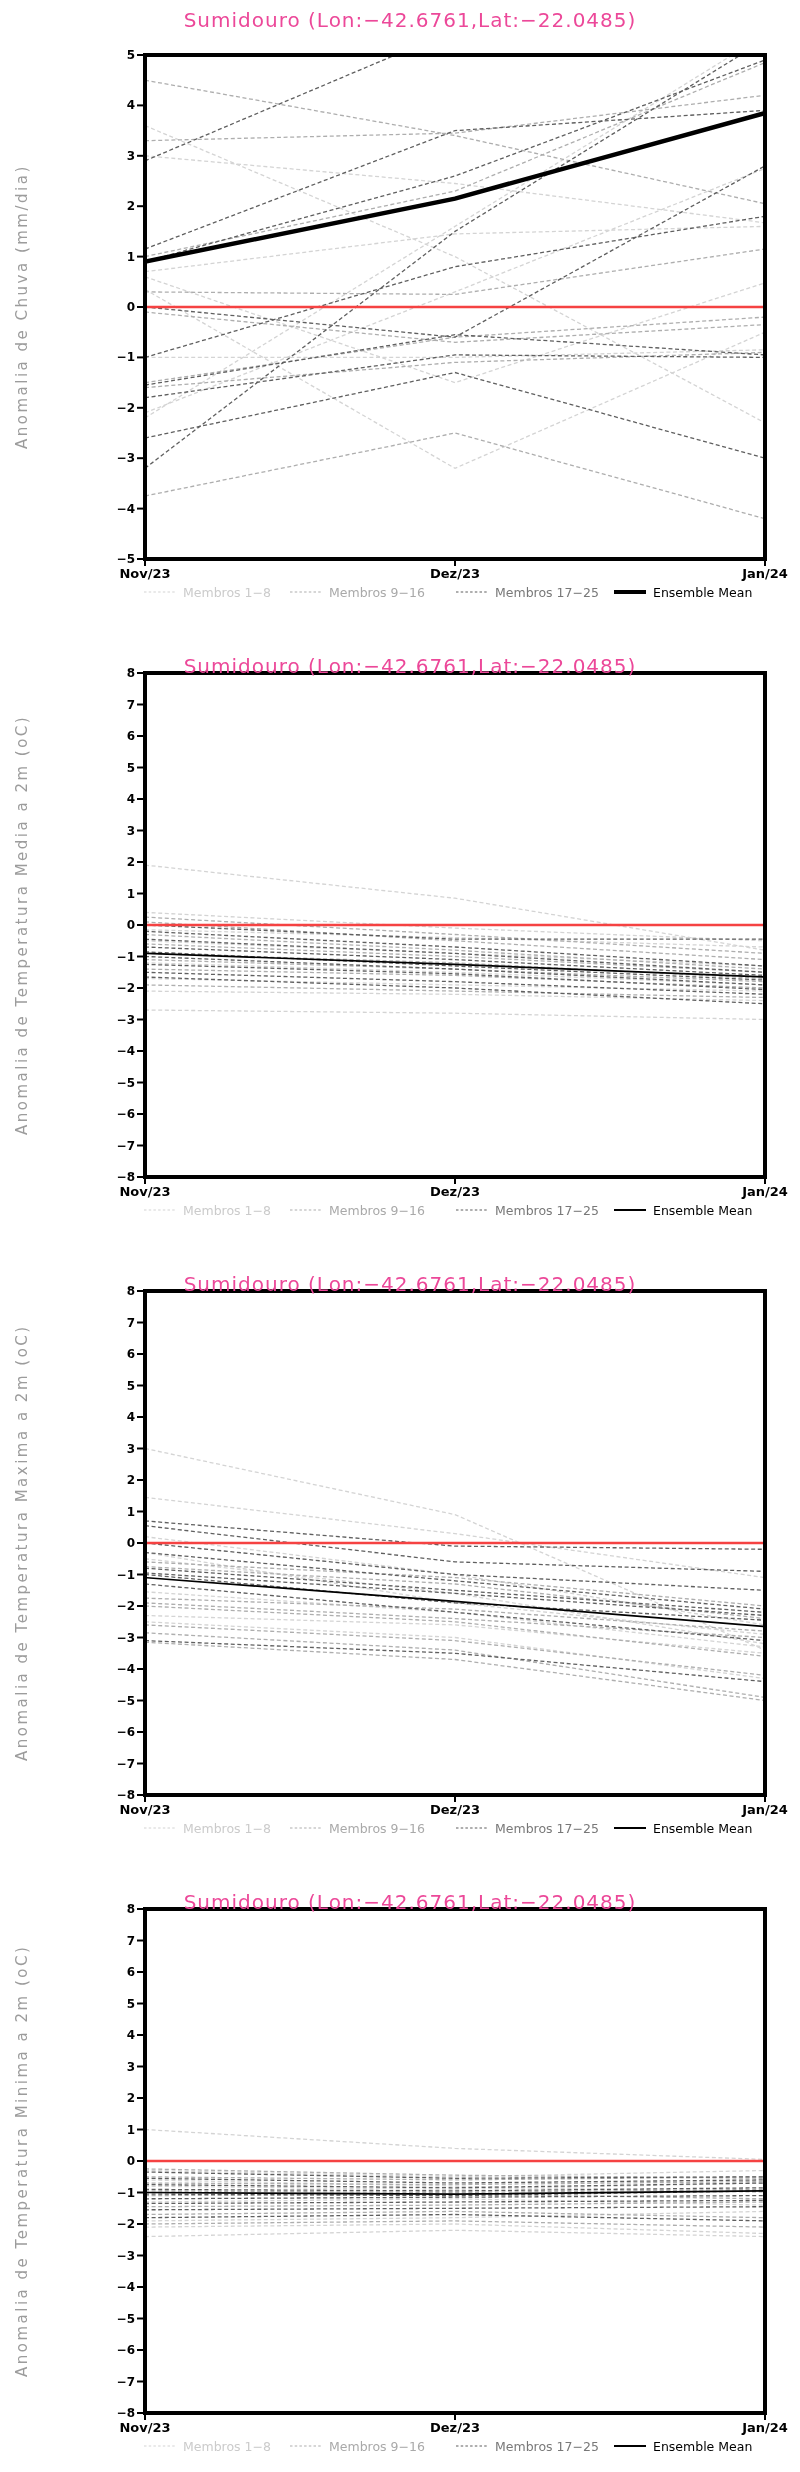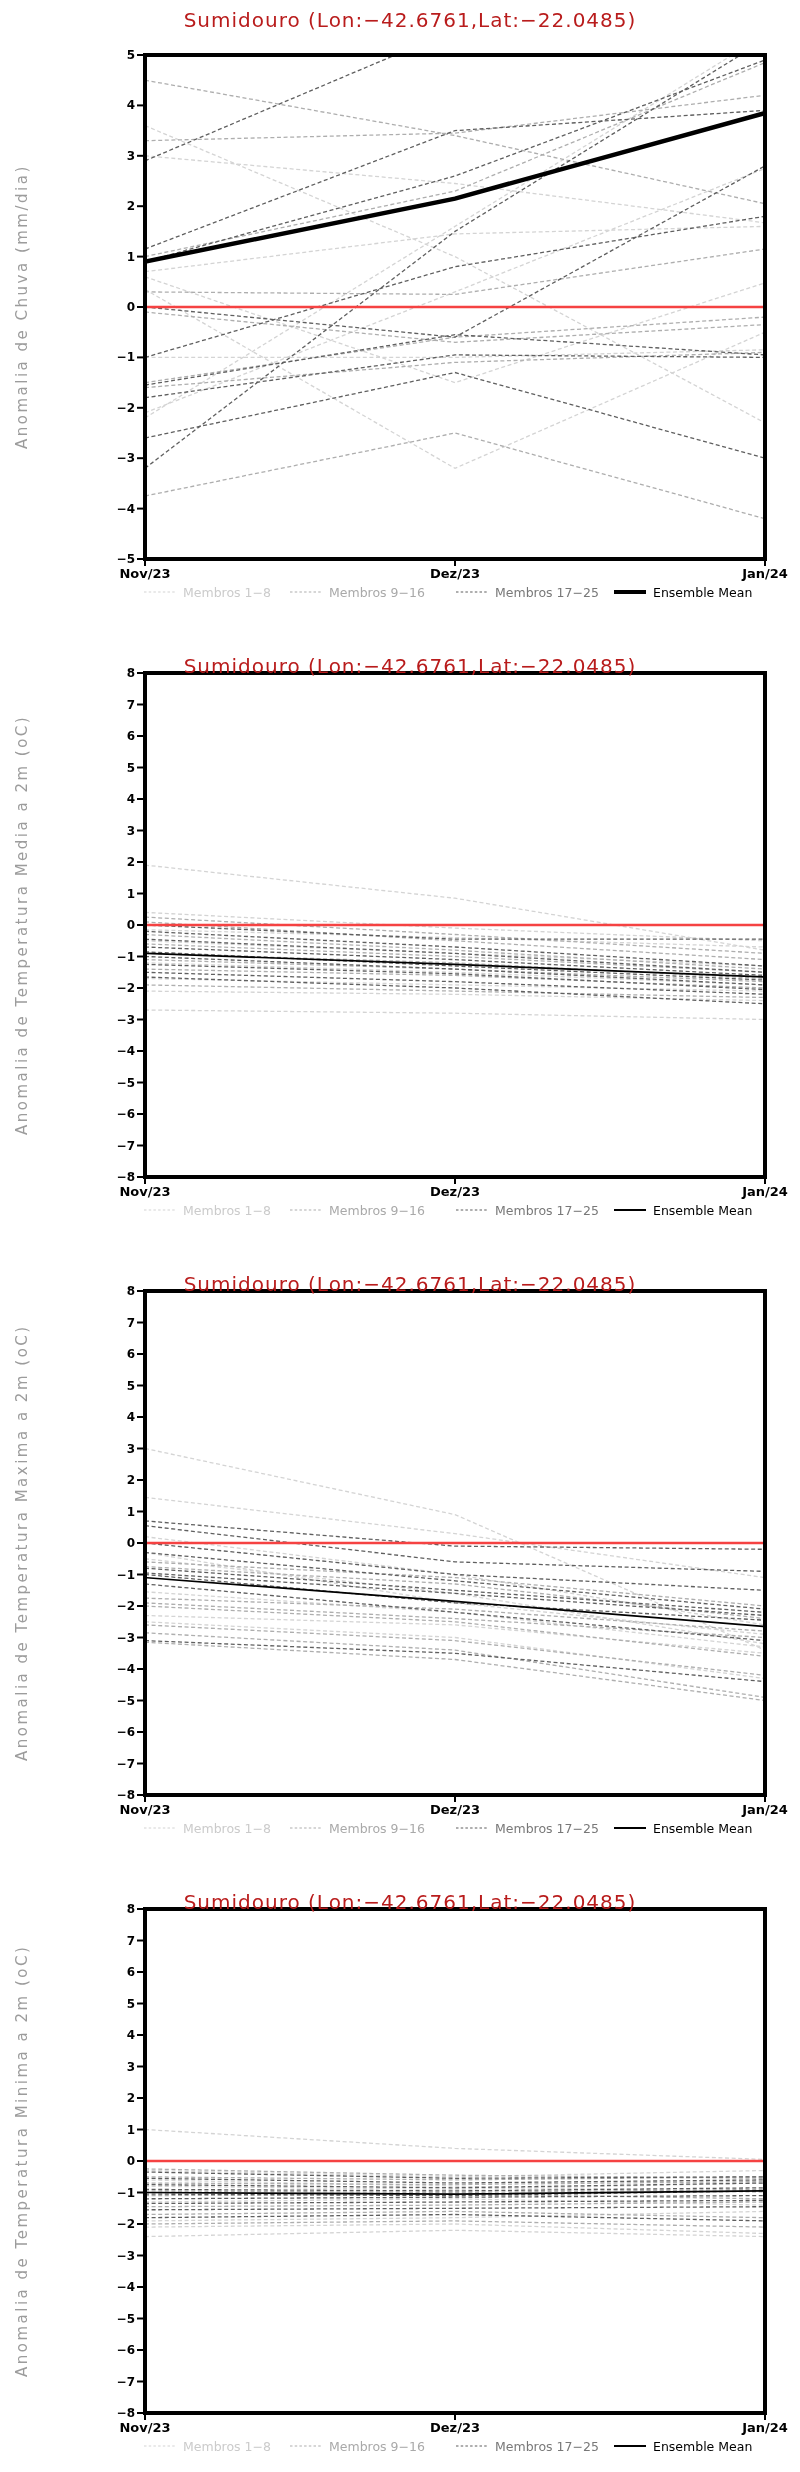--- a/index.html
+++ b/index.html
@@ -1,19 +1,19 @@
 <!DOCTYPE html>
 <html><head>
 <meta charset="utf-8">
 <style>
   html,body{margin:0;padding:0;background:#ffffff;}
   body{width:800px;height:2472px;position:relative;font-family:"DejaVu Sans",sans-serif;overflow:hidden;}
   .panel{position:absolute;left:0;width:800px;height:618px;}
   .chart-title{position:absolute;left:100px;width:620px;top:36px;text-align:center;
-    font-size:20px;letter-spacing:1px;color:#b91c1c;white-space:nowrap;}
+    font-size:20px;letter-spacing:1px;color:#ec4899;white-space:nowrap;}
   #panel-0 .chart-title{top:8px;}
   .ylabel{position:absolute;left:2px;top:55px;height:504px;width:40px;
     display:flex;align-items:center;justify-content:center;
     writing-mode:vertical-rl;transform:rotate(180deg);
     font-size:15px;letter-spacing:2.5px;color:#9c9c9c;white-space:nowrap;}
   svg.plot{position:absolute;left:0;top:0;width:800px;height:618px;}
   .tick{font-family:"DejaVu Sans",sans-serif;font-size:12px;font-weight:bold;fill:#000;}
   .xlab{font-family:"DejaVu Sans",sans-serif;font-size:13px;font-weight:bold;fill:#000;}
   .legend{position:absolute;left:0;top:583px;width:800px;height:18px;text-align:center;}
   .lgitem{position:absolute;top:0;height:18px;display:flex;align-items:center;white-space:nowrap;}

